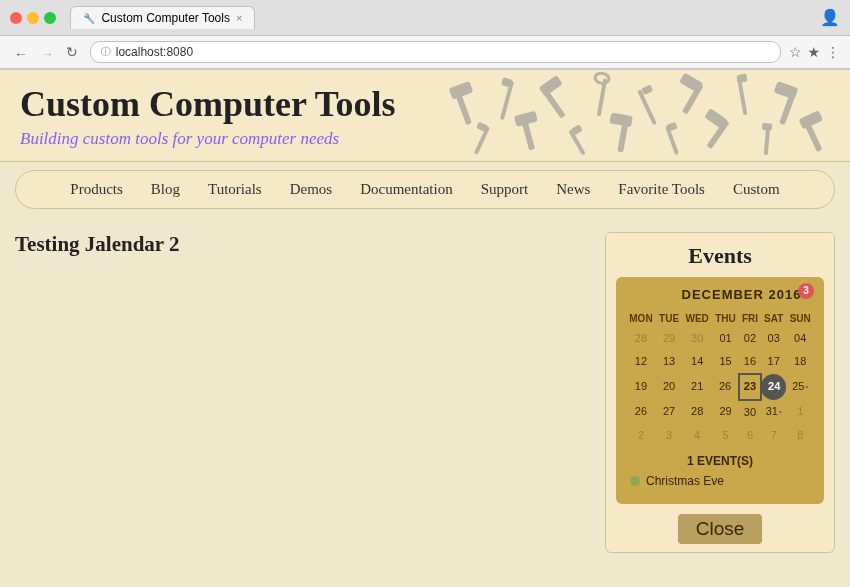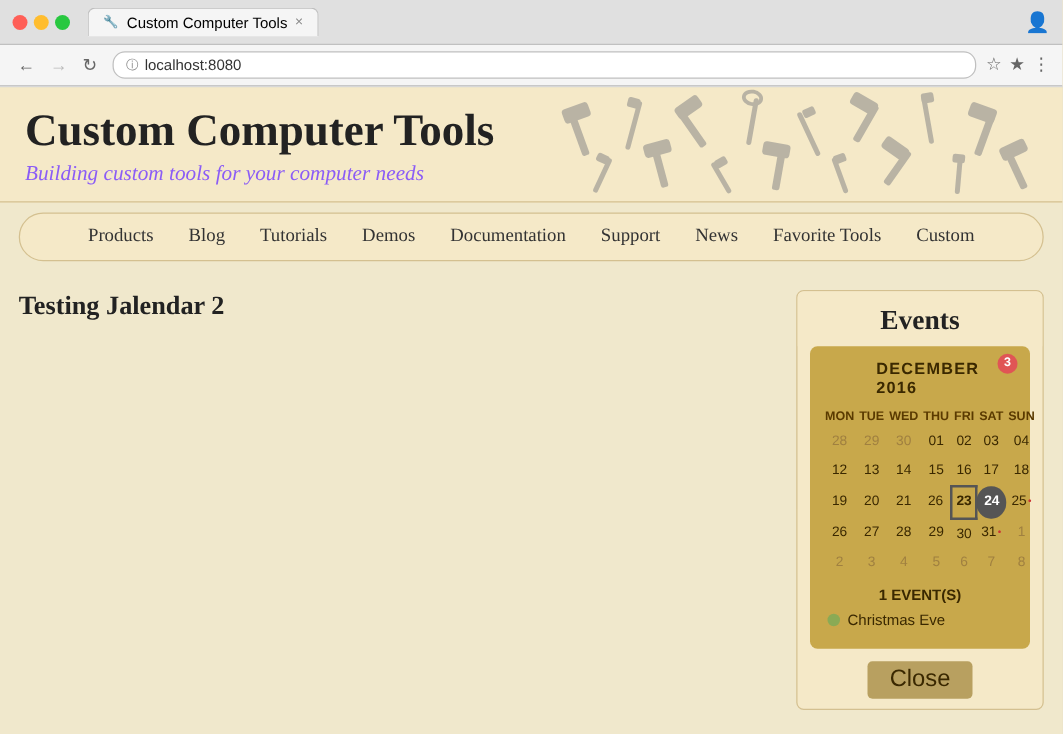--- a/index.html
+++ b/index.html
@@ -183,21 +183,21 @@
     .page-title {
       font-size: 21px;
       font-weight: bold;
       color: #222;
       font-family: Georgia, serif;
       margin-bottom: 15px;
     }
 
     
     .sidebar {
-      width: 198px;
+      width: 230px;
       flex-shrink: 0;
     }
 
     
     .events-widget {
       background: #f5e9c8;
       border: 1px solid #d4c090;
       border-radius: 6px;
       overflow: hidden;
     }

